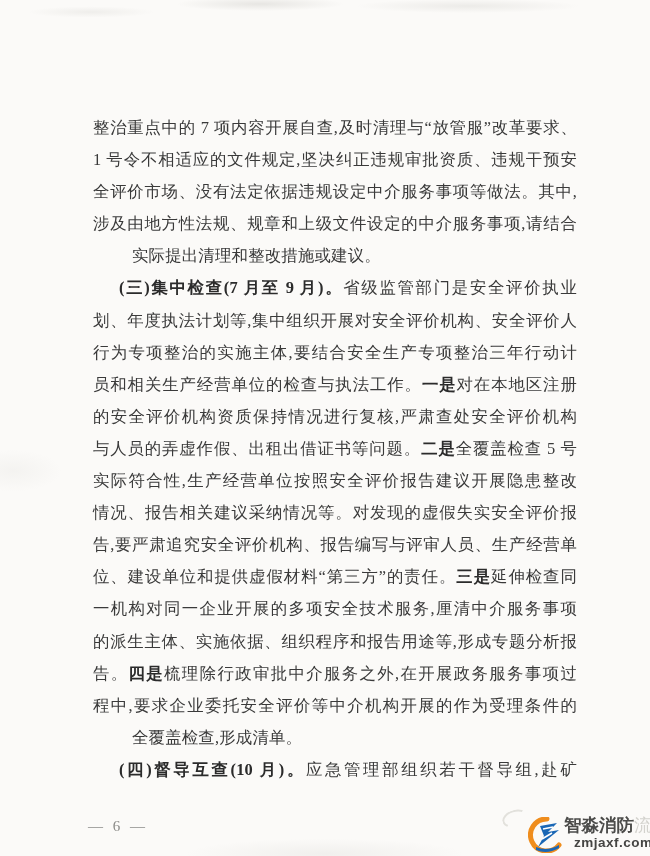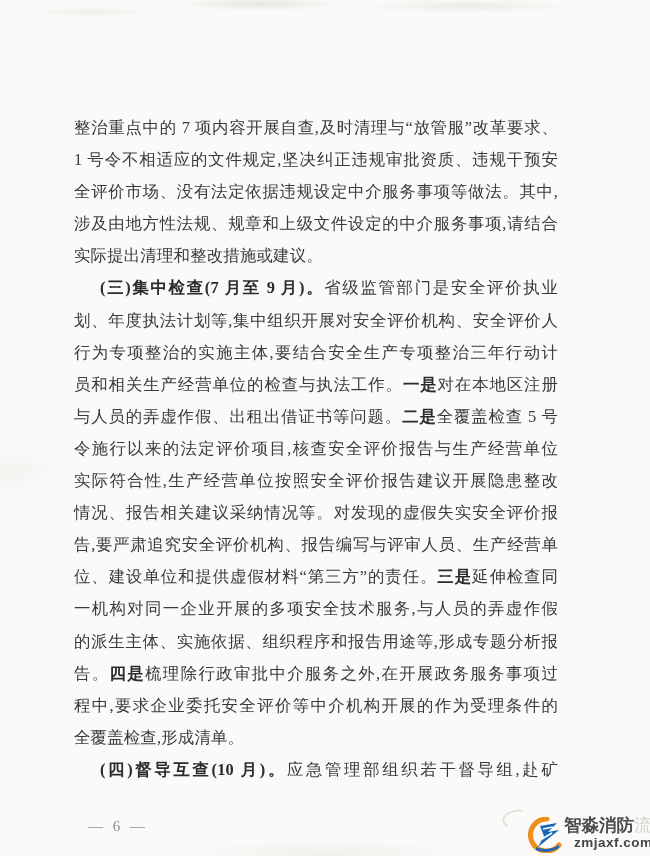--- a/index.html
+++ b/index.html
@@ -10,33 +10,33 @@
     font-family:"Liberation Serif","DejaVu Serif",serif;
     background:
       radial-gradient(120px 10px at 40% 4px,  rgba(150,148,140,.20), transparent 70%),
       radial-gradient(90px 8px   at 14% 12px, rgba(150,148,140,.12), transparent 70%),
       radial-gradient(160px 10px at 72% 6px,  rgba(150,148,140,.15), transparent 70%),
       radial-gradient(70px 30px  at 2% 55%,   rgba(150,148,140,.07), transparent 70%),
       radial-gradient(200px 22px at 50% 854px,rgba(150,148,140,.10), transparent 70%),
       #fbfaf8;
   }
   .textblock{
-    position:absolute;left:74px;top:112px;width:484px;
+    position:absolute;left:93px;top:112px;width:484px;
   }
   .line{
     font-size:16.4px;
     line-height:32.1px;
     height:32.1px;
     color:#3a3a3a;
     letter-spacing:.2px;
     white-space:nowrap;
     text-align:justify;
     text-align-last:justify;
   }
-  .line.noj{text-align:center;text-align-last:left;}
+  .line.noj{text-align:center;text-align-last:left;margin-left:39px;}
   .line.ind{text-indent:26px;}
   .line .b{font-weight:700;color:#2b2b2b;margin-top:48px;}
   .pagenum{
     position:absolute;left:88px;top:818px;
     font-size:15px;color:#8b8b88;letter-spacing:3px;
     font-family:"Liberation Serif","DejaVu Serif",serif;
   }
   .watermark{position:absolute;left:500px;top:804px;width:150px;height:52px;}
   .wm-ghost{
     position:absolute;left:2px;top:6px;width:22px;height:13px;
@@ -68,27 +68,27 @@
   <div class="textblock">
       <div class="line"><span>整治重点中的 7 项内容开展自查,及时清理与“放管服”改革要求、</span></div>
       <div class="line"><span>1 号令不相适应的文件规定,坚决纠正违规审批资质、违规干预安</span></div>
       <div class="line"><span>全评价市场、没有法定依据违规设定中介服务事项等做法。其中,</span></div>
       <div class="line"><span>涉及由地方性法规、规章和上级文件设定的中介服务事项,请结合</span></div>
       <div class="line noj"><span>实际提出清理和整改措施或建议。</span></div>
       <div class="line ind"><span class="b">(三)集中检查(7 月至 9 月)。</span><span>省级监管部门是安全评价执业</span></div>
       <div class="line"><span>划、年度执法计划等,集中组织开展对安全评价机构、安全评价人</span></div>
       <div class="line"><span>行为专项整治的实施主体,要结合安全生产专项整治三年行动计</span></div>
       <div class="line"><span>员和相关生产经营单位的检查与执法工作。</span><span class="b">一是</span><span>对在本地区注册</span></div>
+      <div class="line"><span>的安全评价机构资质保持情况进行复核,严肃查处安全评价机构</span></div>
       <div class="line"><span>与人员的弄虚作假、出租出借证书等问题。</span><span class="b">二是</span><span>全覆盖检查 5 号</span></div>
-      <div class="line"><span>令施行以来的法定评价项目,核查安全评价报告与生产经营单位</span></div>
       <div class="line"><span>实际符合性,生产经营单位按照安全评价报告建议开展隐患整改</span></div>
       <div class="line"><span>情况、报告相关建议采纳情况等。对发现的虚假失实安全评价报</span></div>
       <div class="line"><span>告,要严肃追究安全评价机构、报告编写与评审人员、生产经营单</span></div>
       <div class="line"><span>位、建设单位和提供虚假材料“第三方”的责任。</span><span class="b">三是</span><span>延伸检查同</span></div>
-      <div class="line"><span>一机构对同一企业开展的多项安全技术服务,与人员的弄虚作假</span></div>
+      <div class="line"><span>一机构对同一企业开展的多项安全技术服务,厘清中介服务事项</span></div>
       <div class="line"><span>的派生主体、实施依据、组织程序和报告用途等,形成专题分析报</span></div>
       <div class="line"><span>告。</span><span class="b">四是</span><span>梳理除行政审批中介服务之外,在开展政务服务事项过</span></div>
       <div class="line"><span>程中,要求企业委托安全评价等中介机构开展的作为受理条件的</span></div>
       <div class="line noj"><span>全覆盖检查,形成清单。</span></div>
       <div class="line ind"><span class="b">(四)督导互查(10 月)。</span><span>应急管理部组织若干督导组,赴矿</span></div>
     </div>
 
   <div class="pagenum">— 6 —</div>
 
   <div class="watermark">

